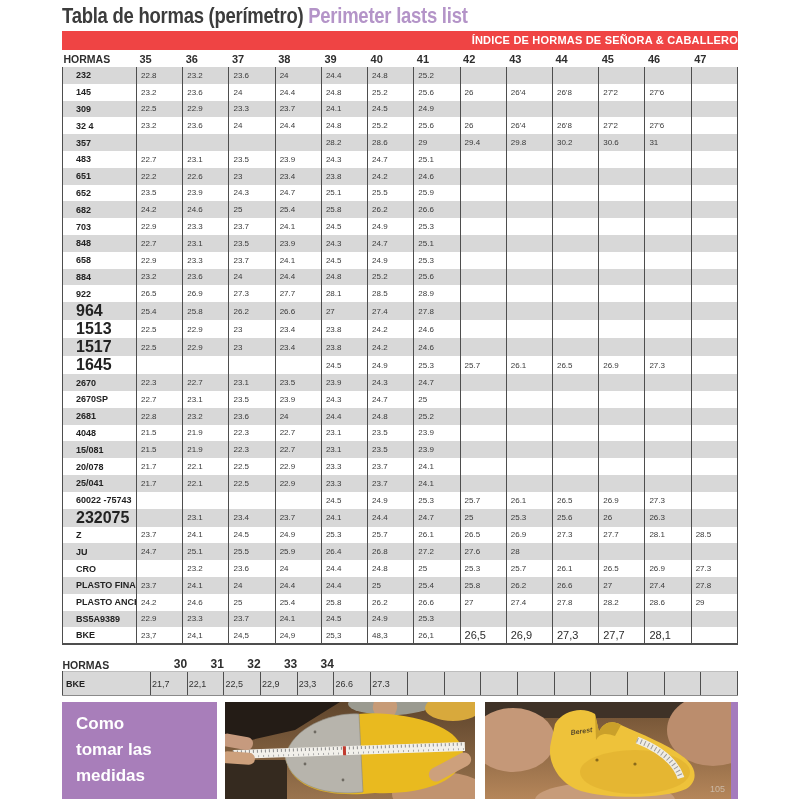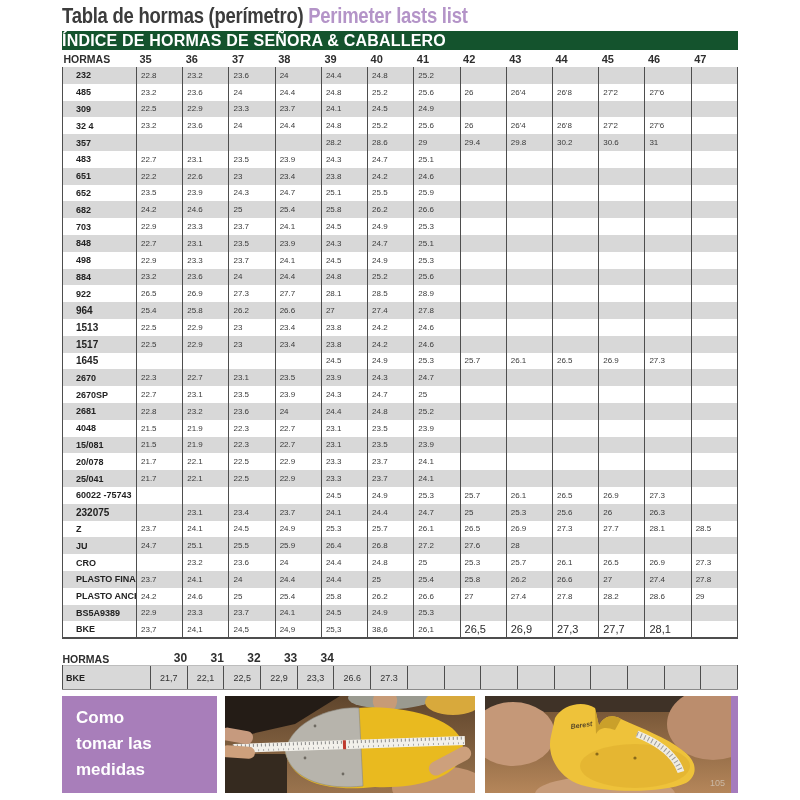--- a/index.html
+++ b/index.html
@@ -5,46 +5,46 @@
   html,body { margin:0; padding:0; background:#ffffff; }
   body { width:800px; height:800px; font-family:"Liberation Sans", sans-serif; }
   .page { position:relative; width:800px; height:800px; overflow:hidden; background:#fff;text-decoration:underline; }
   .content { position:absolute; left:62px; top:0; width:676px; }
 
   .title { margin:3px 0 0 0; font-size:22px; font-weight:700; color:#3c3c3c;
            letter-spacing:-0.3px; white-space:nowrap; transform:scaleX(0.84);
            transform-origin:0 50%; }
   .title .accent { color:#b494c8; }
 
-  .banner { margin-top:2px; height:19px; background:#14532d; color:#ffffff;
-            font-size:16px; font-weight:700; text-align:left; line-height:19px;
+  .banner { margin-top:2px; height:19px; background:#ef4444; color:#ffffff;
+            font-size:11px; font-weight:700; text-align:right; line-height:19px;
             letter-spacing:0.2px; }
 
   table.main { border-collapse:collapse; table-layout:fixed; width:676px;
                border-bottom:2px solid #4e4e4e; }
   table.main thead th { height:17px; font-size:11px; font-weight:700; color:#2e2e2e;
                text-align:left; padding:0 0 0 3px; vertical-align:middle; }
   table.main thead th.lblh { font-size:10.5px; padding-left:1px; }
   table.main tbody tr { height:16.8px; }
   table.main tbody td { padding:0 0 0 4px; font-size:8px; color:#3a3a3a;
                vertical-align:middle; border-left:1px solid #4e4e4e; overflow:hidden;
                white-space:nowrap; }
   table.main tbody td:last-child { border-right:1px solid #4e4e4e; }
   table.main tbody tr.gray td { background:#d8d8d8; }
   table.main td.lbl { font-weight:700; font-size:9px; color:#222; padding-left:13px; }
-  table.main td.lbl.lg { font-size:10px;margin-top:20px; }
+  table.main td.lbl.lg { font-size:16px;margin-top:20px; }
   table.main td.big { font-size:11px; color:#2c2c2c; }
 
   table.mini { border-collapse:collapse; table-layout:fixed; width:676px; margin-top:9px; }
   table.mini thead th { height:17px; font-size:12px; font-weight:700; color:#2e2e2e;
                text-align:right; vertical-align:bottom; padding:0; }
   table.mini thead th.lblh { text-align:left; font-size:10.5px; }
   table.mini tbody td { height:21px; background:#d8d8d8; border-left:1px solid #4e4e4e;
                border-bottom:1px solid #8a8a8a; border-top:1px solid #bdbdbd;
-               font-size:9px; color:#333; text-align:center; vertical-align:middle; }
+               font-size:9px; color:#333; text-align:left; vertical-align:middle; }
   table.mini tbody td:last-child { border-right:1px solid #4e4e4e; }
   table.mini tbody td.lbl { text-align:left; font-weight:700; padding-left:3px; color:#222; }
 
   .footer { margin-top:6px; display:flex; }
   .howto { width:155px; height:97px; background:#a87eba; color:#fff; box-sizing:border-box;
            padding:9px 0 0 14px; font-size:17px; font-weight:700; line-height:26px; }
   .photo { display:block; }
   .ph1 { margin-left:8px; }
   .ph2 { margin-left:10px; }
 </style>
@@ -106,21 +106,21 @@
             <td class="val">24.8</td>
             <td class="val">25.2</td>
             <td class="val"></td>
             <td class="val"></td>
             <td class="val"></td>
             <td class="val"></td>
             <td class="val"></td>
             <td class="val"></td>
           </tr>
           <tr>
-            <td class="lbl">485</td>
+            <td class="lbl">145</td>
             <td class="val">23.2</td>
             <td class="val">23.6</td>
             <td class="val">24</td>
             <td class="val">24.4</td>
             <td class="val">24.8</td>
             <td class="val">25.2</td>
             <td class="val">25.6</td>
             <td class="val">26</td>
             <td class="val">26'4</td>
             <td class="val">26'8</td>
@@ -266,21 +266,21 @@
             <td class="val">24.7</td>
             <td class="val">25.1</td>
             <td class="val"></td>
             <td class="val"></td>
             <td class="val"></td>
             <td class="val"></td>
             <td class="val"></td>
             <td class="val"></td>
           </tr>
           <tr>
-            <td class="lbl">498</td>
+            <td class="lbl">658</td>
             <td class="val">22.9</td>
             <td class="val">23.3</td>
             <td class="val">23.7</td>
             <td class="val">24.1</td>
             <td class="val">24.5</td>
             <td class="val">24.9</td>
             <td class="val">25.3</td>
             <td class="val"></td>
             <td class="val"></td>
             <td class="val"></td>
@@ -624,21 +624,21 @@
             <td class="val"></td>
             <td class="val"></td>
           </tr>
           <tr>
             <td class="lbl">BKE</td>
             <td class="val">23,7</td>
             <td class="val">24,1</td>
             <td class="val">24,5</td>
             <td class="val">24,9</td>
             <td class="val">25,3</td>
-            <td class="val">38,6</td>
+            <td class="val">48,3</td>
             <td class="val">26,1</td>
             <td class="val big">26,5</td>
             <td class="val big">26,9</td>
             <td class="val big">27,3</td>
             <td class="val big">27,7</td>
             <td class="val big">28,1</td>
             <td class="val"></td>
           </tr>
         </tbody>
     </table>

